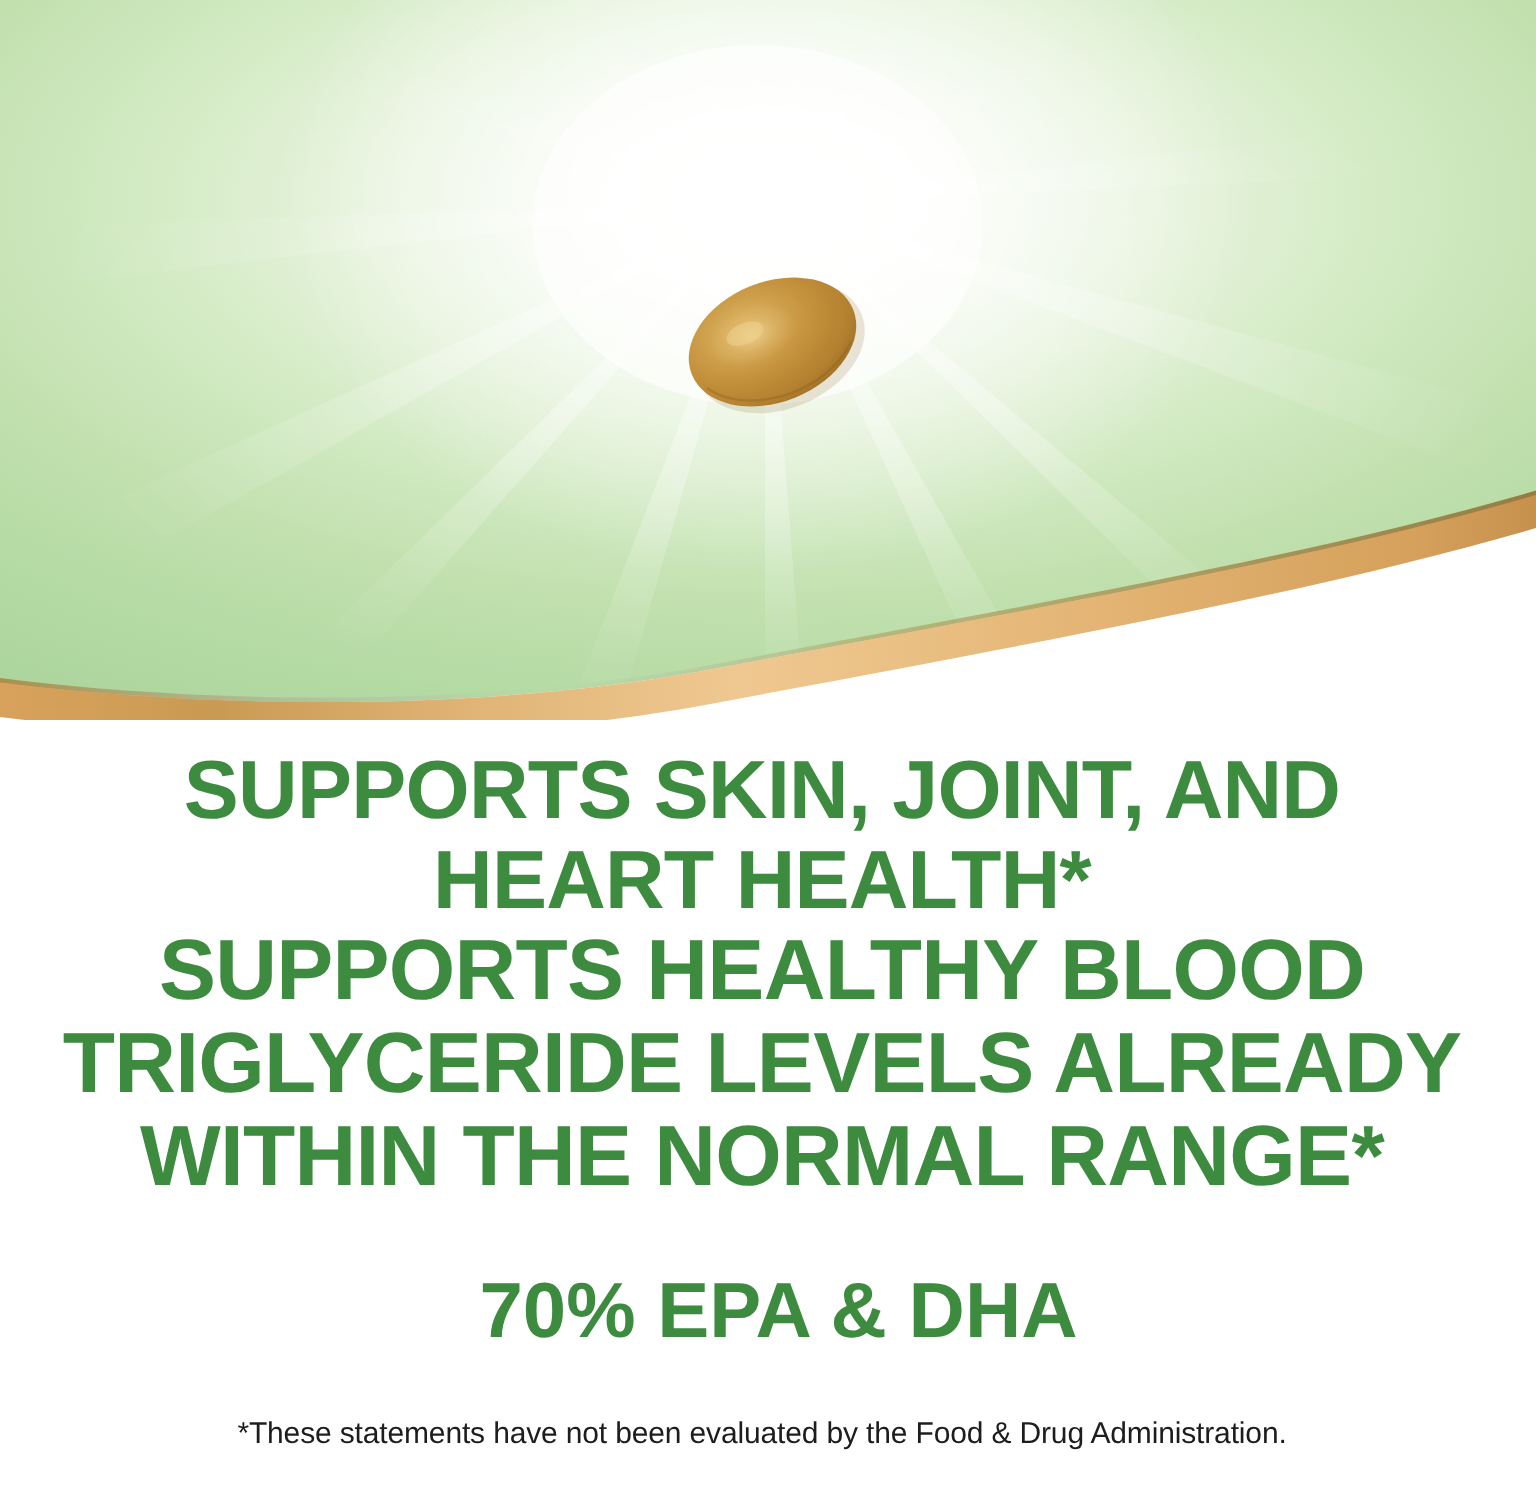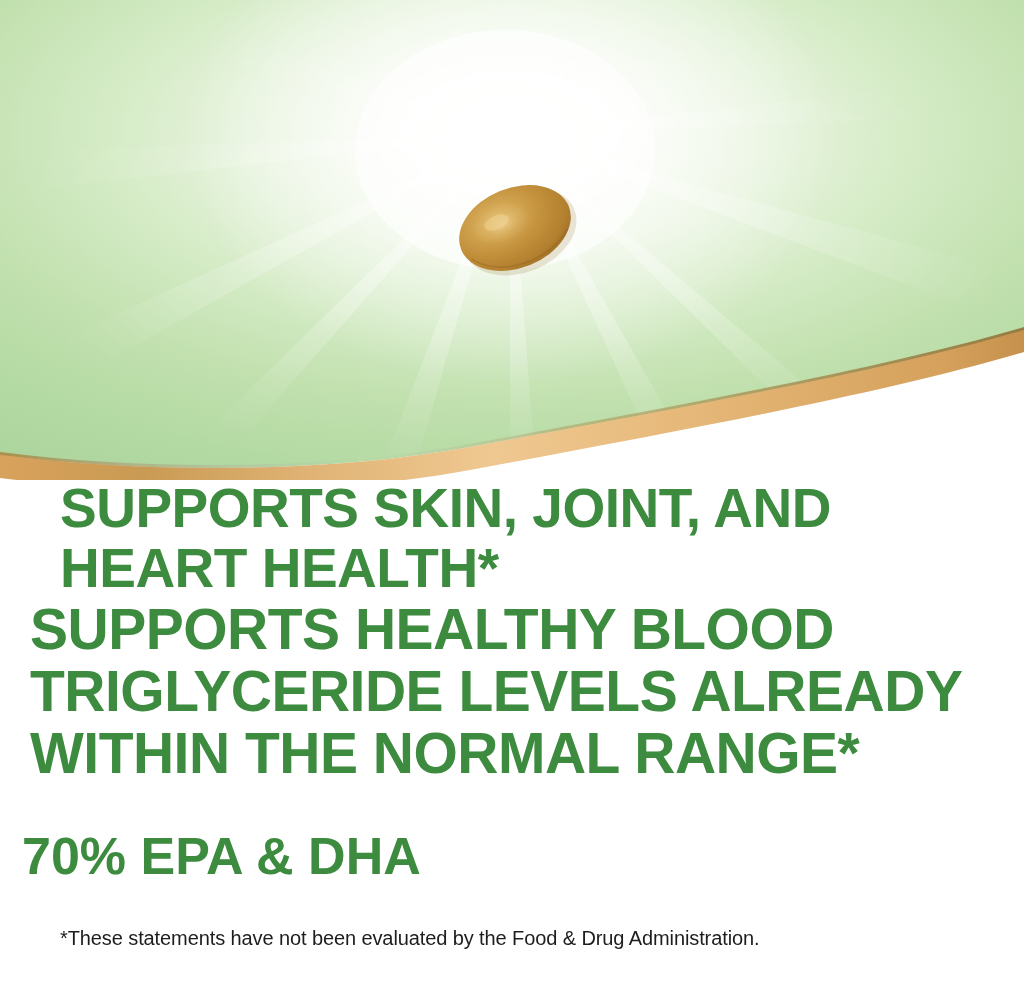--- a/index.html
+++ b/index.html
@@ -35,23 +35,24 @@
     top: 0; left: 0;
     width: 1024px;
     height: 480px;
     display: block;
   }
 
   
   .copy {
     position: absolute;
     left: 0;
-    top: 462px;
+    top: 480px;
     width: 1016px;
     height: 511px;
+    text-align: center;
   }
 
   .claim {
     color: #3d8b3f;
     font-family: "Liberation Sans", sans-serif;
     font-weight: bold;
     text-transform: uppercase;
     letter-spacing: -0.5px;
     padding-left: 22px;
   }

